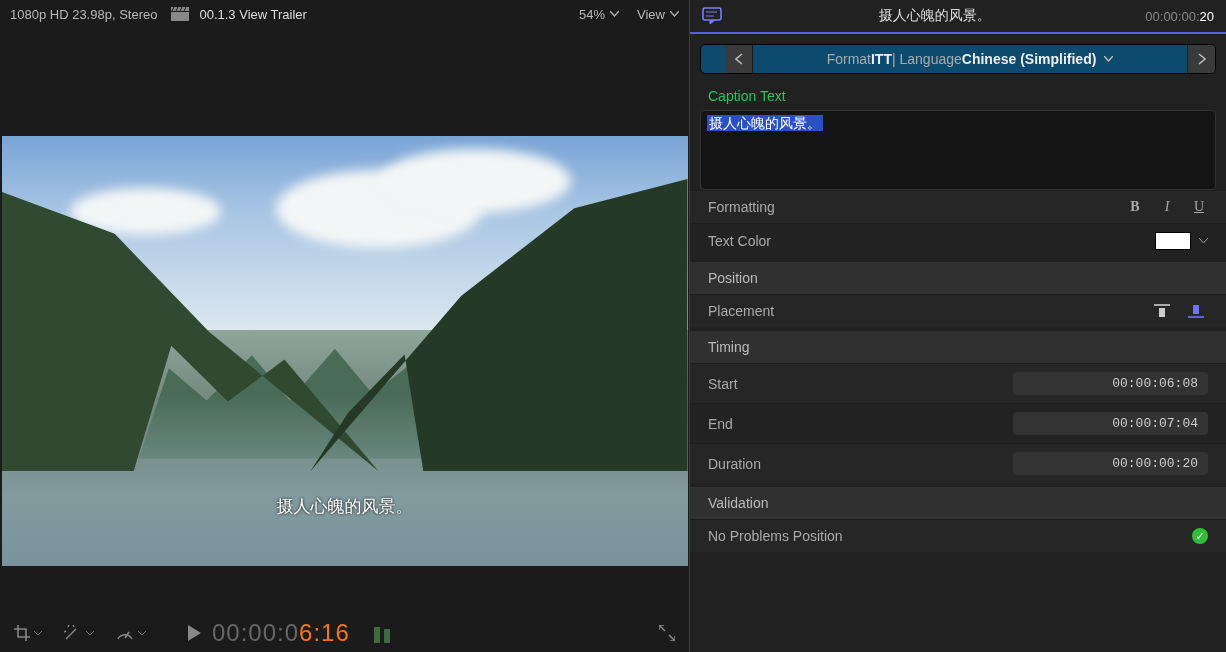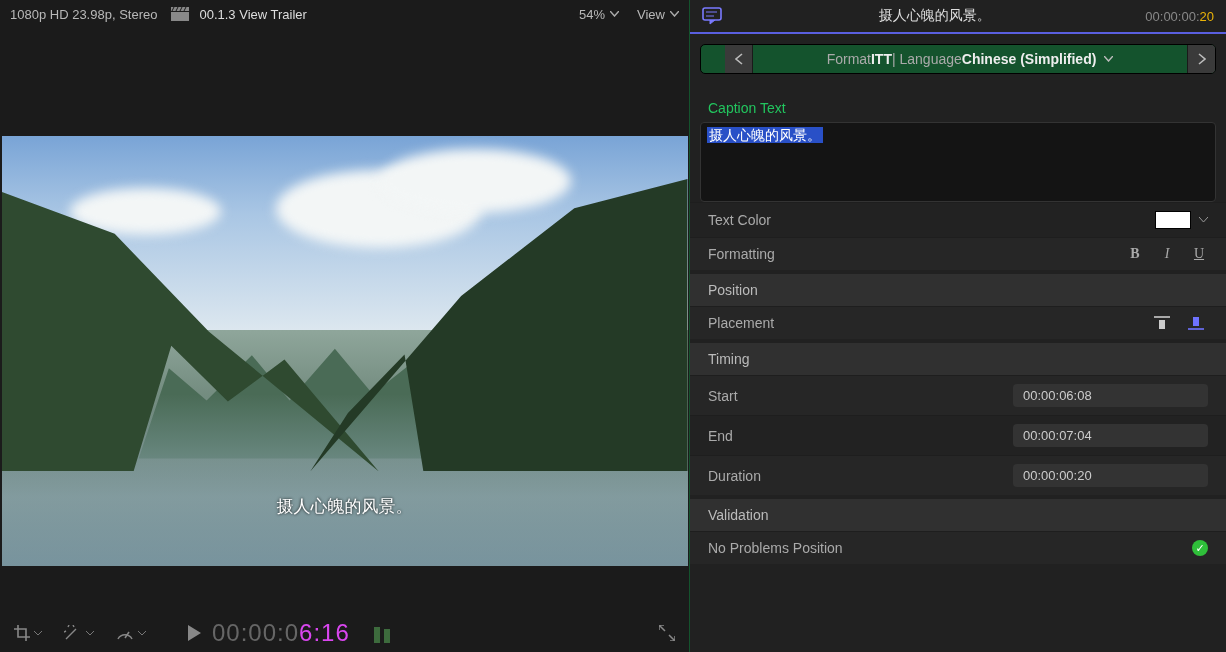--- a/index.html
+++ b/index.html
@@ -22,49 +22,49 @@
   .mtnB  { position:absolute; left:20%; bottom:25%; width:55%; height:30%; background:#4a6b56; clip-path: polygon(0 100%, 8% 30%, 18% 55%, 30% 20%, 40% 55%, 52% 15%, 62% 50%, 75% 20%, 88% 55%, 100% 100%);} 
   .water { position:absolute; left:0; right:0; bottom:0; height:55%; background:linear-gradient(#8fa69b 0%, #6c8578 35%, #4b6356 100%); }
   .waterSky { position:absolute; left:0; right:0; bottom:0; height:40%; background:linear-gradient(rgba(200,220,235,0) 0%, rgba(170,195,215,0.5) 60%, rgba(150,180,205,0.6) 100%);} 
   .caption { position:absolute; left:0; right:0; bottom:48px; text-align:center; color:#fff; font-size:17px; text-shadow:0 0 3px #000; }
 
   .viewer-bottom { height:38px; display:flex; align-items:center; padding:0 14px; color:#888; font-size:14px; }
   .tool { display:flex; align-items:center; margin-right:22px; cursor:pointer; }
   .tool .chev { margin-left:4px; }
   .play { margin-left:20px; }
   .timecode { margin-left:10px; font-family: "Menlo", monospace; font-size:24px; letter-spacing:1px; color:#666; }
-  .timecode .hi { color:#d946ef;text-align:right; }
+  .timecode .hi { color:#f97316;text-align:right; }
   .meters { margin-left:24px; display:flex; gap:4px; align-items:flex-end; height:20px;}
   .meters span{ width:6px; background:#3d6b3d; height:16px;}
   .expand { margin-left:auto; }
 
   
   .inspector { flex:1; background:#212121; display:flex; flex-direction:column; font-size:14px; }
   .ins-top { height:34px; border-bottom:2px solid #5a5fe0; display:flex; align-items:center; padding:0 12px; }
   .title-c { flex:1; text-align:center; color:#ddd; font-size:14px;}
   .ins-tc { color:#888; font-family:"Menlo",monospace; font-size:13px;}
-  .ins-tc .hi{color:#eab308;margin-top:46px;}
-  .ins-format { display:flex; align-items:stretch; height:30px; border:1px solid #000; background:#14532d; margin:10px 10px 16px; border-radius:5px; overflow:hidden;padding-left:24px;}
+  .ins-tc .hi{color:#ffffff;margin-top:46px;}
+  .ins-format { display:flex; align-items:stretch; height:30px; border:1px solid #000; background:#0c4a6e; margin:10px 10px 4px; border-radius:5px; overflow:hidden;padding-left:24px;}
   .ins-format .navbtn { width:28px; display:flex; align-items:center; justify-content:center; background:#3a3a3a; cursor:pointer; border-right:1px solid #1a1a1a;}
   .ins-format .navbtn:last-child{border-right:none;border-left:1px solid #1a1a1a;}
   .ins-format .mid { flex:1; display:flex; align-items:center; justify-content:center; color:#aaa;}
   .ins-format .mid b{color:#eee; font-weight:600;}
 
   .sectHead { padding:10px 18px 6px; color:#22c55e; }
   .captArea { margin:0 10px; height:80px; background:#141414; border:1px solid #333; border-radius:4px; padding:4px 6px; color:#fff; }
   .captArea span{ background:#2950c7; padding:0 2px;}
 
   .rowHead { background:#303030; padding:8px 18px; color:#bbb; display:flex; align-items:center; margin-top:4px;}
   .rowHead .chev { margin-left:auto; font-size:11px;}
   .row   { background:#262626; padding:8px 18px; color:#aaa; display:flex; align-items:center; border-top:1px solid #1e1e1e;}
   .row.dark{background:#222;}
   .swatch { width:36px; height:18px; background:#fff; border:1px solid #000; margin-left:auto;}
   .fmtBtn { font-family:Georgia,serif; width:18px; text-align:center; cursor:pointer;}
   .icoBtn { width:20px; text-align:center; cursor:pointer;}
-  .timefield{ margin-left:auto; width:195px; background:#333; border-radius:4px; padding:4px 10px; color:#ccc; font-family:Liberation Sans, sans-serif; font-size:13px;}
+  .timefield{ margin-left:auto; width:195px; background:#333; border-radius:4px; padding:4px 10px; color:#ccc; font-family:Liberation Mono, monospace; font-size:13px;text-align:right;}
   .ok { width:16px;height:16px;border-radius:50%;background:#2fbf3a;color:#fff;display:flex;align-items:center;justify-content:center;font-size:11px;margin-left:auto;}
 
   .chev { display:inline-block; }
   svg { display:block; }
 </style>
 </head>
 <body>
 
 <div class="app">
 
@@ -202,37 +202,37 @@
             <path d="M1 1 L7 6 L1 11" fill="none" stroke="#bbb" stroke-width="1.6"></path>
           </svg>
       </div>
     </div>
 
     <div class="sectHead">Caption Text</div>
     <div class="captArea">
       <span>摄人心魄的风景。</span>
     </div>
 
+    <div class="row">
+      <span>Formatting</span>
+      <span style="margin-left:auto;display:flex;gap:14px;">
+        <span class="fmtBtn" style="font-weight:bold;">B</span>
+        <span class="fmtBtn" style="font-style:italic;">I</span>
+        <span class="fmtBtn" style="text-decoration:underline;">U</span>
+      </span>
+    </div>
     <div class="row dark">
       <span>Text Color</span>
       <span class="swatch"></span>
       <span class="chev" style="margin-left:8px">
           <svg width="9" height="6">
             <path d="M0 0 L4.5 5 L9 0" fill="none" stroke="#999"></path>
           </svg>
         </span>
     </div>
-    <div class="row">
-      <span>Formatting</span>
-      <span style="margin-left:auto;display:flex;gap:14px;">
-        <span class="fmtBtn" style="font-weight:bold;">B</span>
-        <span class="fmtBtn" style="font-style:italic;">I</span>
-        <span class="fmtBtn" style="text-decoration:underline;">U</span>
-      </span>
-    </div>
 
     <div class="rowHead">
       <span>Position</span>
     </div>
     <div class="row">
       <span>Placement</span>
       <span style="margin-left:auto;display:flex;gap:14px;color:#888;">
         <span class="icoBtn">
           <svg width="16" height="14">
               <line x1="0" y1="1" x2="16" y2="1" stroke="#ccc" stroke-width="1.6"></line>

